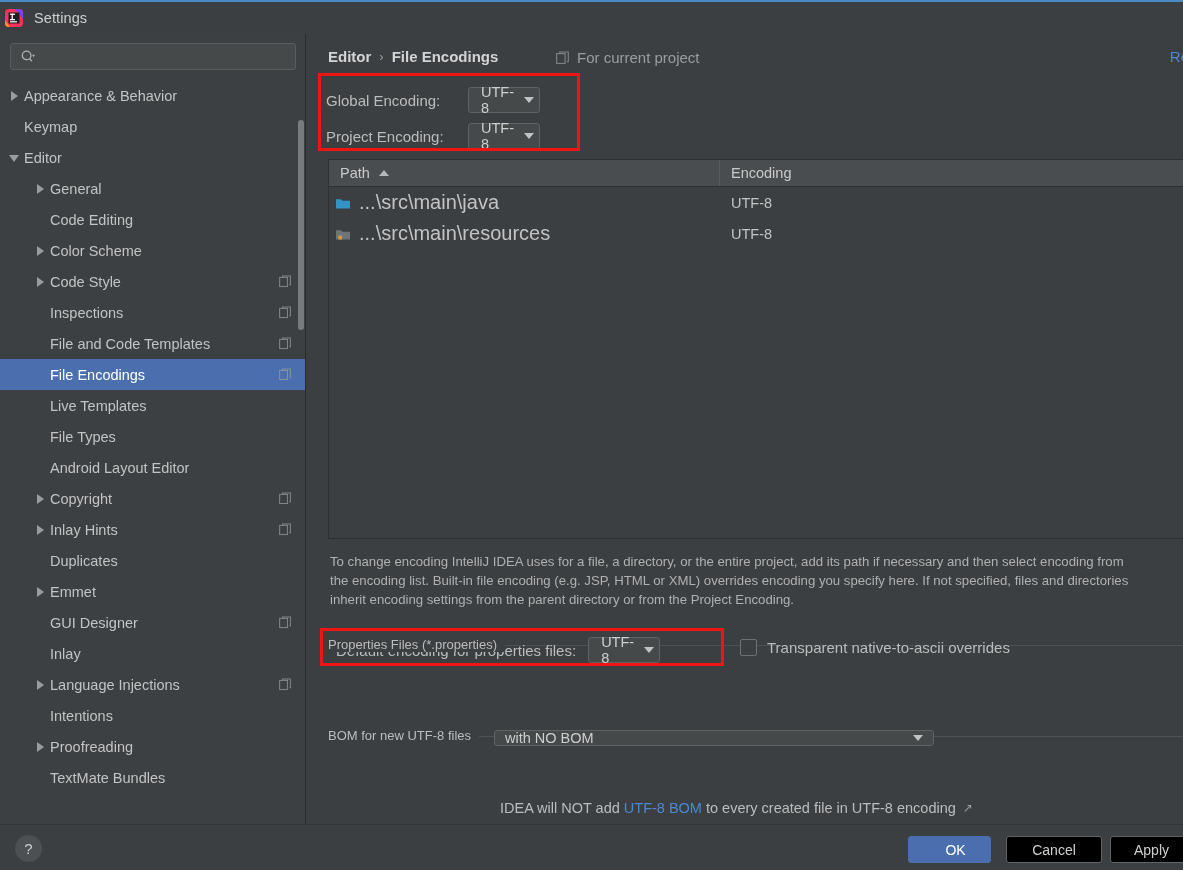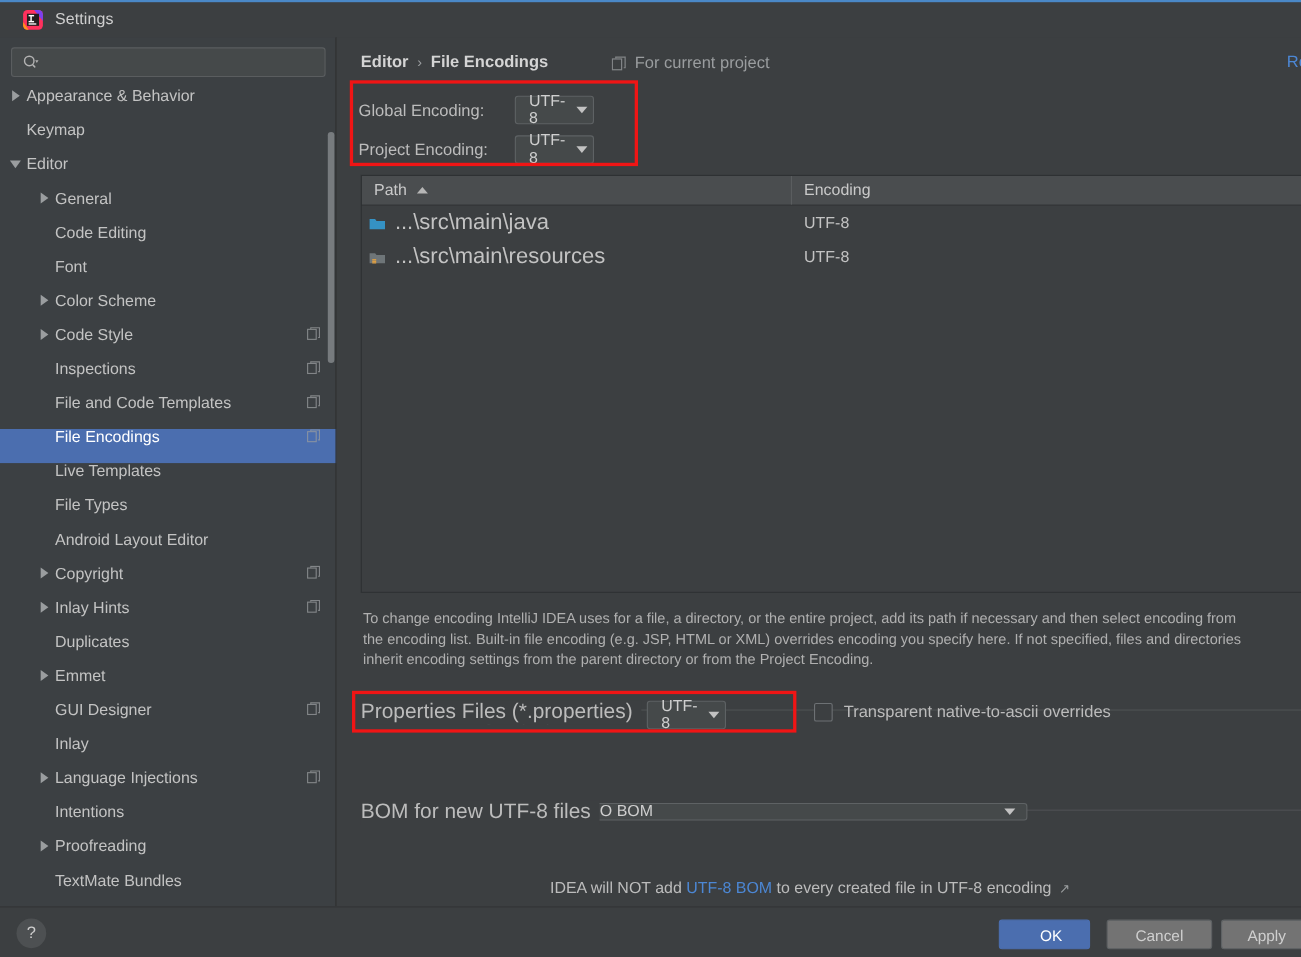--- a/index.html
+++ b/index.html
@@ -21,21 +21,21 @@
   #titlebar {
     position: absolute;
     left: 0; top: 0;
     width: 1183px;
     height: 34px;
     background: #3c3f41;
     border-top: 2px solid #4a88c7;
     box-sizing: border-box;
     display: flex;
     align-items: center;
-    padding-left: 20px;
+    padding-left: 4px;
   }
   #app-logo {
     width: 20px; height: 20px;
     margin-right: 10px;
     flex: none;
   }
   #window-title {
     font-size: 14.5px;
     color: #cfcfcf;
     letter-spacing: .1px;
@@ -77,21 +77,21 @@
     height: 100%;
   }
 
   #tree {
     position: relative;
     padding-top: 2px;
   }
   .tree-item {
     height: 31px;
     display: flex;
-    align-items: flex-start;
+    align-items: center;
     padding-right: 14px;
     box-sizing: border-box;
     position: relative;
     cursor: default;
   }
   .tree-item.selected {
     background: #4b6eaf;
   }
   .tree-item.selected .tree-label { color: #ffffff; }
   .arrow {
@@ -308,21 +308,21 @@
     width: 900px;
     font-size: 13.2px;
     line-height: 19px;
     color: #b0b0b0;
     white-space: pre-wrap;
   }
 
   
   .group-title {
     position: absolute;
-    font-size: 19px;
+    font-size: 13px;
     color: #bcbcbc;
     background: #3c3f41;
     padding-right: 8px;
     z-index: 2;
   }
   .group-rule {
     position: absolute;
     height: 1px;
     background: #4f5254;
   }
@@ -423,21 +423,21 @@
     align-items: center;
     justify-content: center;
     cursor: default;
   }
   .dlg-btn {
     position: absolute;
     top: 11px;
     height: 27px;
     border: 1px solid #5e6264;
     border-radius: 3px;
-    background: #737373;
+    background: #000000;
     color: #cfcfcf;
     font-size: 14px;
     display: flex;
     align-items: center;
     justify-content: center;
     box-sizing: border-box;
     cursor: default;
   }
   #btn-ok     { left: 908px; width: 83px; background: #4b6eaf; border-color: #4b6eaf; color: #ffffff; padding-left: 12px; }
   #btn-cancel { left: 1006px; width: 96px; }
@@ -497,24 +497,20 @@
         <span class="arrow open"></span>
         <span class="tree-label">Editor</span>
       </div>
       <div class="tree-item lvl1">
         <span class="arrow closed"></span>
         <span class="tree-label">General</span>
       </div>
       <div class="tree-item lvl1">
         <span class="arrow none"></span>
         <span class="tree-label">Code Editing</span>
-      </div>
-      <div class="tree-item lvl1">
-        <span class="arrow none"></span>
-        <span class="tree-label">Font</span>
       </div>
       <div class="tree-item lvl1">
         <span class="arrow closed"></span>
         <span class="tree-label">Color Scheme</span>
       </div>
       <div class="tree-item lvl1">
         <span class="arrow closed"></span>
         <span class="tree-label">Code Style</span>
         <svg class="copy-icon" width="13" height="13" viewBox="0 0 14 14">
           <rect x="0.7" y="2.6" width="8.4" height="9.8" fill="none" stroke="#9a9d9f" stroke-width="1.1"></rect>

